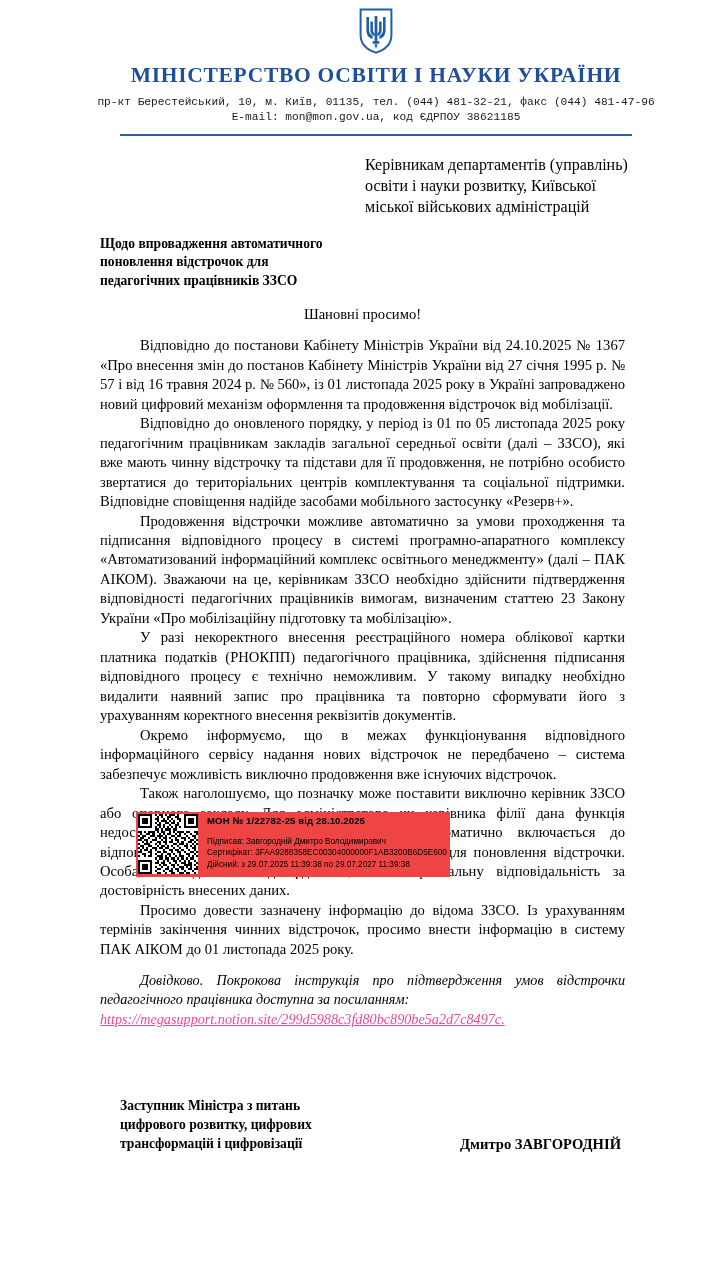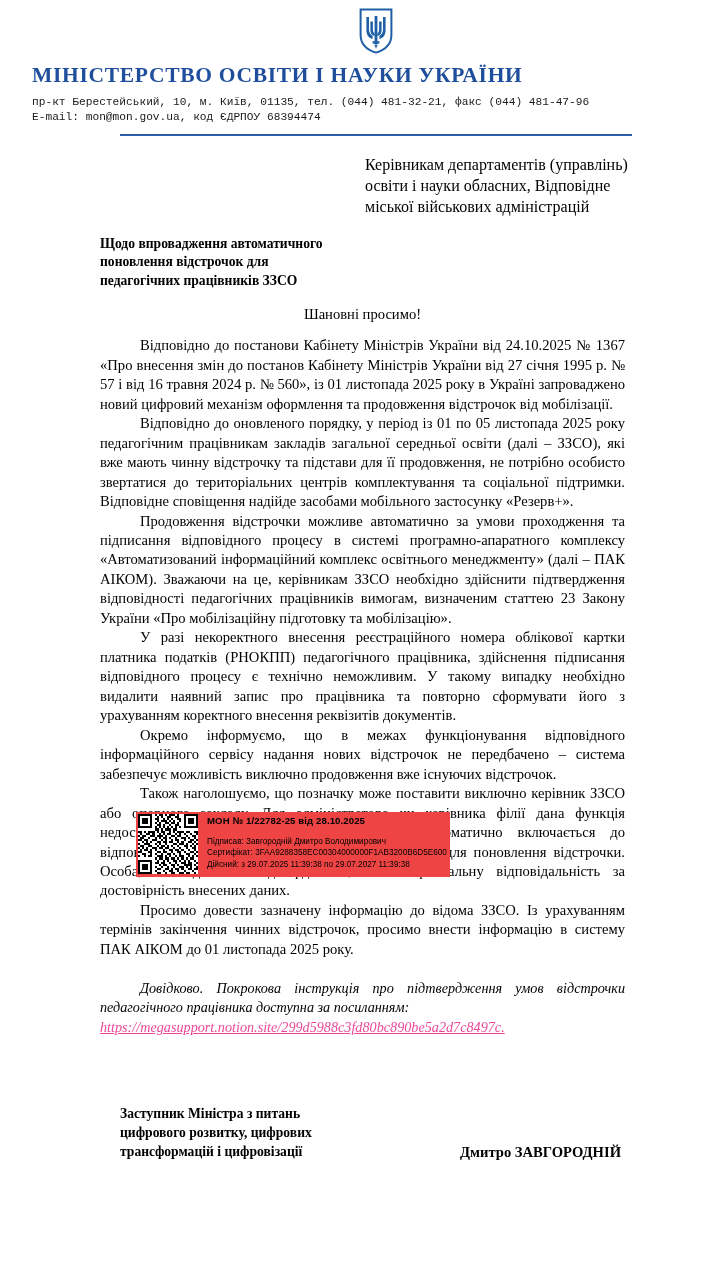--- a/index.html
+++ b/index.html
@@ -19,21 +19,21 @@
 
   .page {
     width: 720px;
     height: 1280px;
     position: relative;
     padding: 0;
   }
 
   
   .letterhead {
-    text-align: left;
+    text-align: center;
     padding-top: 8px;
     padding-left: 32px;
   }
   .emblem {
     display: block;
     margin: 0 auto;
     width: 34px;
     height: 46px;
   }
   .ministry-title {
@@ -135,21 +135,21 @@
     margin-top: 9px;
   }
   .stamp-meta div {
     font-size: 8.2px;
     line-height: 1.42;
     white-space: nowrap;
   }
 
   
   .note {
-    margin-top: 20px;
+    margin-top: 12px;
     font-style: italic;
     font-size: 14.2px;
     line-height: 1.34;
     text-align: justify;
     text-indent: 40px;
   }
   .note-url {
     display: block;
     text-indent: 0;
     margin-top: 1px;
@@ -200,33 +200,33 @@
         <path d="M20.1 13.6 h2.5 v8.7 c0 3.1-1.4 5.1-4.2 6 v-3.1 c1.1-.6 1.7-1.6 1.7-3.2 Z"></path>
         <path d="M13.6 33.2 h6.8 v2.4 h-6.8 Z"></path>
         <path d="M15.3 36.6 h3.4 l-1.7 4.2 Z"></path>
       </g>
     </svg>
 
     <div class="ministry-title">МІНІСТЕРСТВО ОСВІТИ І НАУКИ УКРАЇНИ</div>
 
     <div class="contact-line">
       <div>пр-кт Берестейський, 10, м. Київ, 01135, тел. (044) 481-32-21, факс (044) 481-47-96</div>
-      <div>E-mail: mon@mon.gov.ua, код ЄДРПОУ 68394474</div>
+      <div>E-mail: mon@mon.gov.ua, код ЄДРПОУ 38621185</div>
     </div>
 
     <div class="rule-wrap">
       <div class="rule"></div>
     </div>
   </div>
 
   <div class="content">
 
     <div class="addressee">
       <div>Керівникам департаментів (управлінь)</div>
-      <div>освіти і науки обласних, Відповідне</div>
+      <div>освіти і науки розвитку, Київської</div>
       <div>міської військових адміністрацій</div>
     </div>
 
     <div class="subject">
       <div>Щодо впровадження автоматичного</div>
       <div>поновлення відстрочок для</div>
       <div>педагогічних працівників ЗЗСО</div>
     </div>
 
     <div class="salutation">Шановні просимо!</div>

